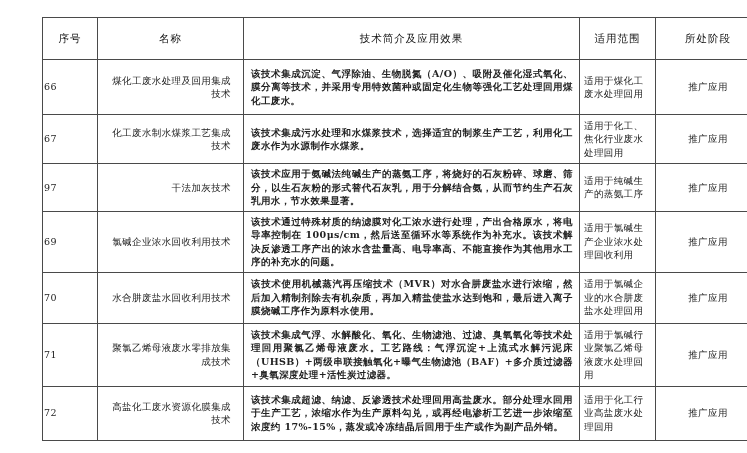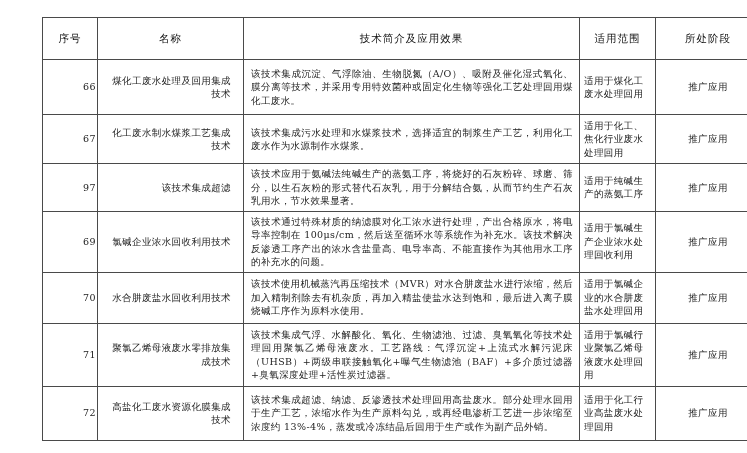--- a/index.html
+++ b/index.html
@@ -28,23 +28,23 @@
     height:39px;
     letter-spacing:1px;
     color:#111;
   }
   .tech-table td {
     font-size:9.5px;
     line-height:13.5px;
     letter-spacing:0.4px;
     color:#222;
   }
-  td.c-no   { text-align:right; }
+  td.c-no   { text-align:left; }
   td.c-name { text-align:right; padding:2px 12px; }
-  td.c-desc { text-align:justify; padding:3px 6px 3px 7px; }
+  td.c-desc { text-align:justify; padding:3px 6px 3px 7px;font-weight:bold; }
   td.c-scope{ text-align:left; padding:2px 4px; }
   td.c-stage{ text-align:center; padding:2px 4px; }
   col.w-no    { width:55px; }
   col.w-name  { width:146px; }
   col.w-desc  { width:336px; }
   col.w-scope { width:76px; }
   col.w-stage { width:105px; }
   tr.r-h66 { height:55px; }
   tr.r-h67 { height:49px; }
   tr.r-h68 { height:41px; }
@@ -84,21 +84,21 @@
       </tr>
       <tr class="r-h67">
         <td class="c-no">67</td>
         <td class="c-name">化工废水制水煤浆工艺集成技术</td>
         <td class="c-desc">该技术集成污水处理和水煤浆技术，选择适宜的制浆生产工艺，利用化工废水作为水源制作水煤浆。</td>
         <td class="c-scope">适用于化工、焦化行业废水处理回用</td>
         <td class="c-stage">推广应用</td>
       </tr>
       <tr class="r-h68">
         <td class="c-no">97</td>
-        <td class="c-name">该技术集成超滤</td>
+        <td class="c-name">干法加灰技术</td>
         <td class="c-desc">该技术应用于氨碱法纯碱生产的蒸氨工序，将烧好的石灰粉碎、球磨、筛分，以生石灰粉的形式替代石灰乳，用于分解结合氨，从而节约生产石灰乳用水，节水效果显著。</td>
         <td class="c-scope">适用于纯碱生产的蒸氨工序</td>
         <td class="c-stage">推广应用</td>
       </tr>
       <tr class="r-h69">
         <td class="c-no">69</td>
         <td class="c-name">氯碱企业浓水回收利用技术</td>
         <td class="c-desc">该技术通过特殊材质的纳滤膜对化工浓水进行处理，产出合格原水，将电导率控制在 100μs/cm，然后送至循环水等系统作为补充水。该技术解决反渗透工序产出的浓水含盐量高、电导率高、不能直接作为其他用水工序的补充水的问题。</td>
         <td class="c-scope">适用于氯碱生产企业浓水处理回收利用</td>
         <td class="c-stage">推广应用</td>
@@ -113,19 +113,19 @@
       <tr class="r-h71">
         <td class="c-no">71</td>
         <td class="c-name">聚氯乙烯母液废水零排放集成技术</td>
         <td class="c-desc">该技术集成气浮、水解酸化、氧化、生物滤池、过滤、臭氧氧化等技术处理回用聚氯乙烯母液废水。工艺路线：气浮沉淀+上流式水解污泥床（UHSB）+两级串联接触氧化+曝气生物滤池（BAF）+多介质过滤器+臭氧深度处理+活性炭过滤器。</td>
         <td class="c-scope">适用于氯碱行业聚氯乙烯母液废水处理回用</td>
         <td class="c-stage">推广应用</td>
       </tr>
       <tr class="r-h72">
         <td class="c-no">72</td>
         <td class="c-name">高盐化工废水资源化膜集成技术</td>
-        <td class="c-desc">该技术集成超滤、纳滤、反渗透技术处理回用高盐废水。部分处理水回用于生产工艺，浓缩水作为生产原料勾兑，或再经电渗析工艺进一步浓缩至浓度约 13%-4%，蒸发或冷冻结晶后回用于生产或作为副产品外销。</td>
+        <td class="c-desc">该技术集成超滤、纳滤、反渗透技术处理回用高盐废水。部分处理水回用于生产工艺，浓缩水作为生产原料勾兑，或再经电渗析工艺进一步浓缩至浓度约 17%-15%，蒸发或冷冻结晶后回用于生产或作为副产品外销。</td>
         <td class="c-scope">适用于化工行业高盐废水处理回用</td>
         <td class="c-stage">推广应用</td>
       </tr>
     </tbody>
   </table>
 </div>
 
 </body></html>

